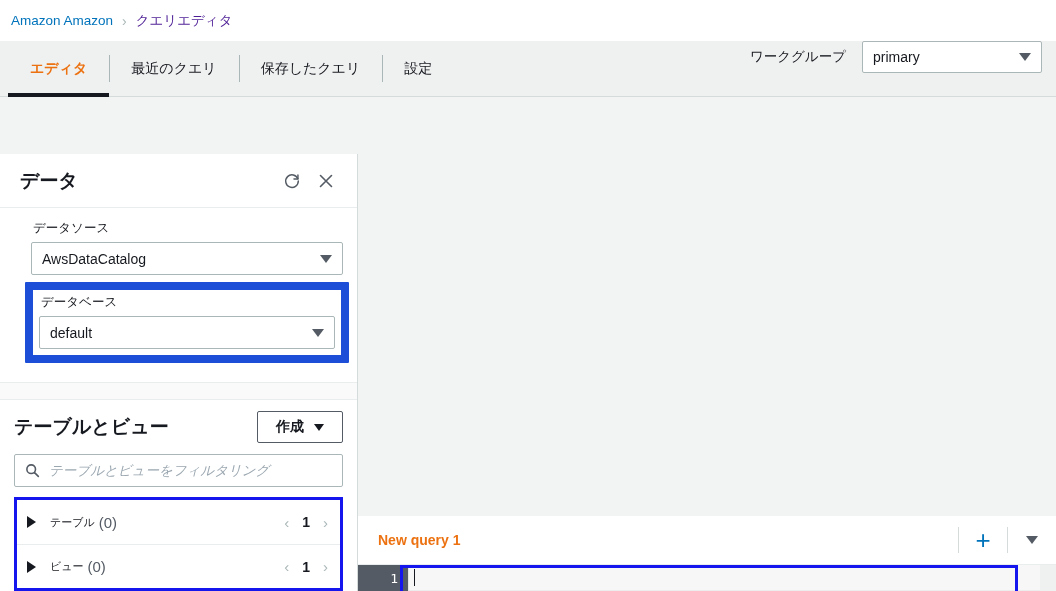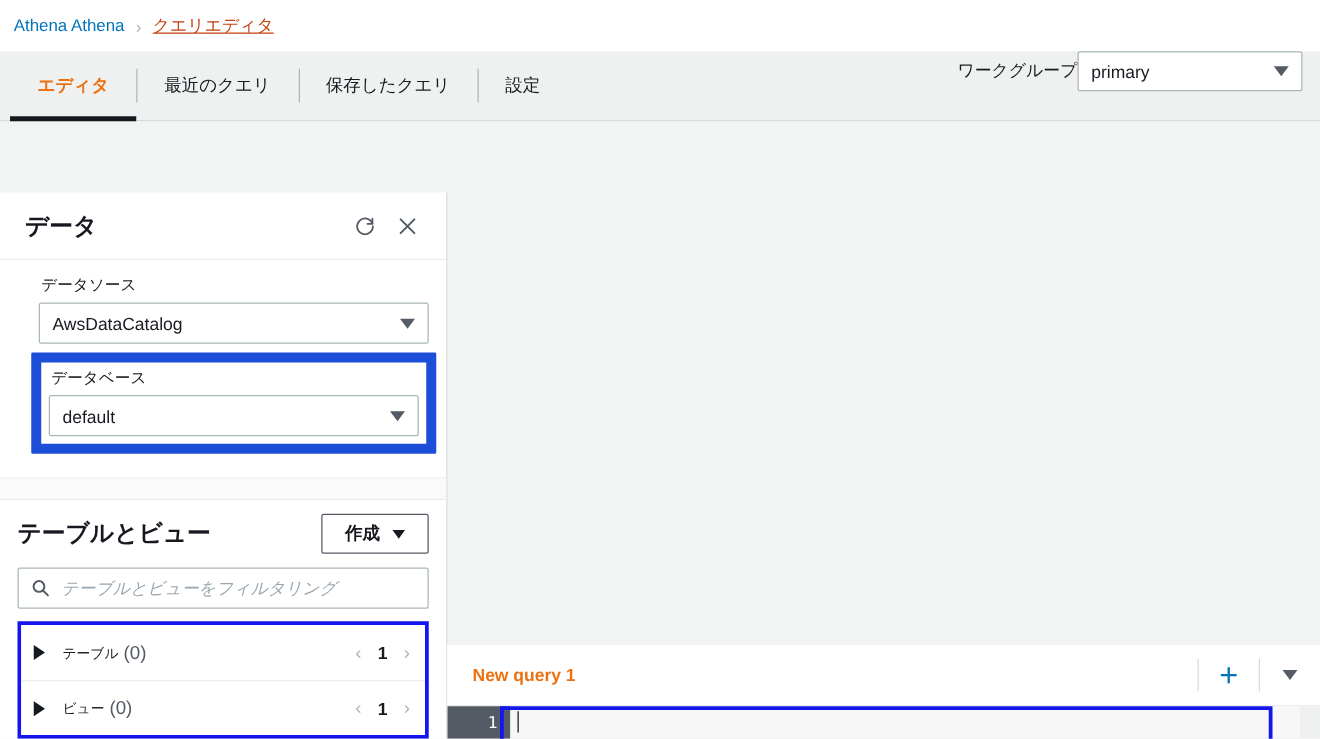--- a/index.html
+++ b/index.html
@@ -25,24 +25,23 @@
     cursor: pointer;
     white-space: nowrap;
   }
   .crumb-sep {
     color: #aab7b8;
     font-size: 14px;
     margin: 0 9px;
     font-weight: 300;
   }
   .crumb-current {
-    color: #c2410c;
+    color: #4c1d95;
     font-size: 13.5px;
     white-space: nowrap;
-    text-decoration: underline;
   }
 
   
   .tabbar {
     height: 56px;
     background: #eff0f0;
     border-bottom: 1px solid #d5dbdb;
     display: flex;
     align-items: flex-start;
     position: relative;
@@ -87,21 +86,21 @@
   }
   .workgroup-area {
     margin-left: auto;
     display: flex;
     align-items: center;
     padding-right: 14px;
   }
   .workgroup-label {
     font-size: 13.5px;
     color: #16191f;
-    margin-right: 0;
+    margin-right: 16px;
     white-space: nowrap;
   }
   .wg-select {
     width: 180px;
     height: 32px;
     background: #ffffff;
     border: 1px solid #aab7b8;
     border-radius: 2px;
     display: flex;
     align-items: center;
@@ -440,21 +439,21 @@
   }
   .editor-right-margin {
     width: 16px;
     background: #eff0f0;
   }
 </style>
 </head>
 <body>
 
 <div class="breadcrumb-bar">
-  <a class="crumb-link">Athena Athena</a>
+  <a class="crumb-link">Amazon Amazon</a>
   <span class="crumb-sep">›</span>
   <span class="crumb-current">クエリエディタ</span>
 </div>
 
 <div class="tabbar">
   <div class="tabs">
     <div class="tab active">エディタ</div>
     <div class="tab">最近のクエリ</div>
     <div class="tab">保存したクエリ</div>
     <div class="tab">設定</div>

